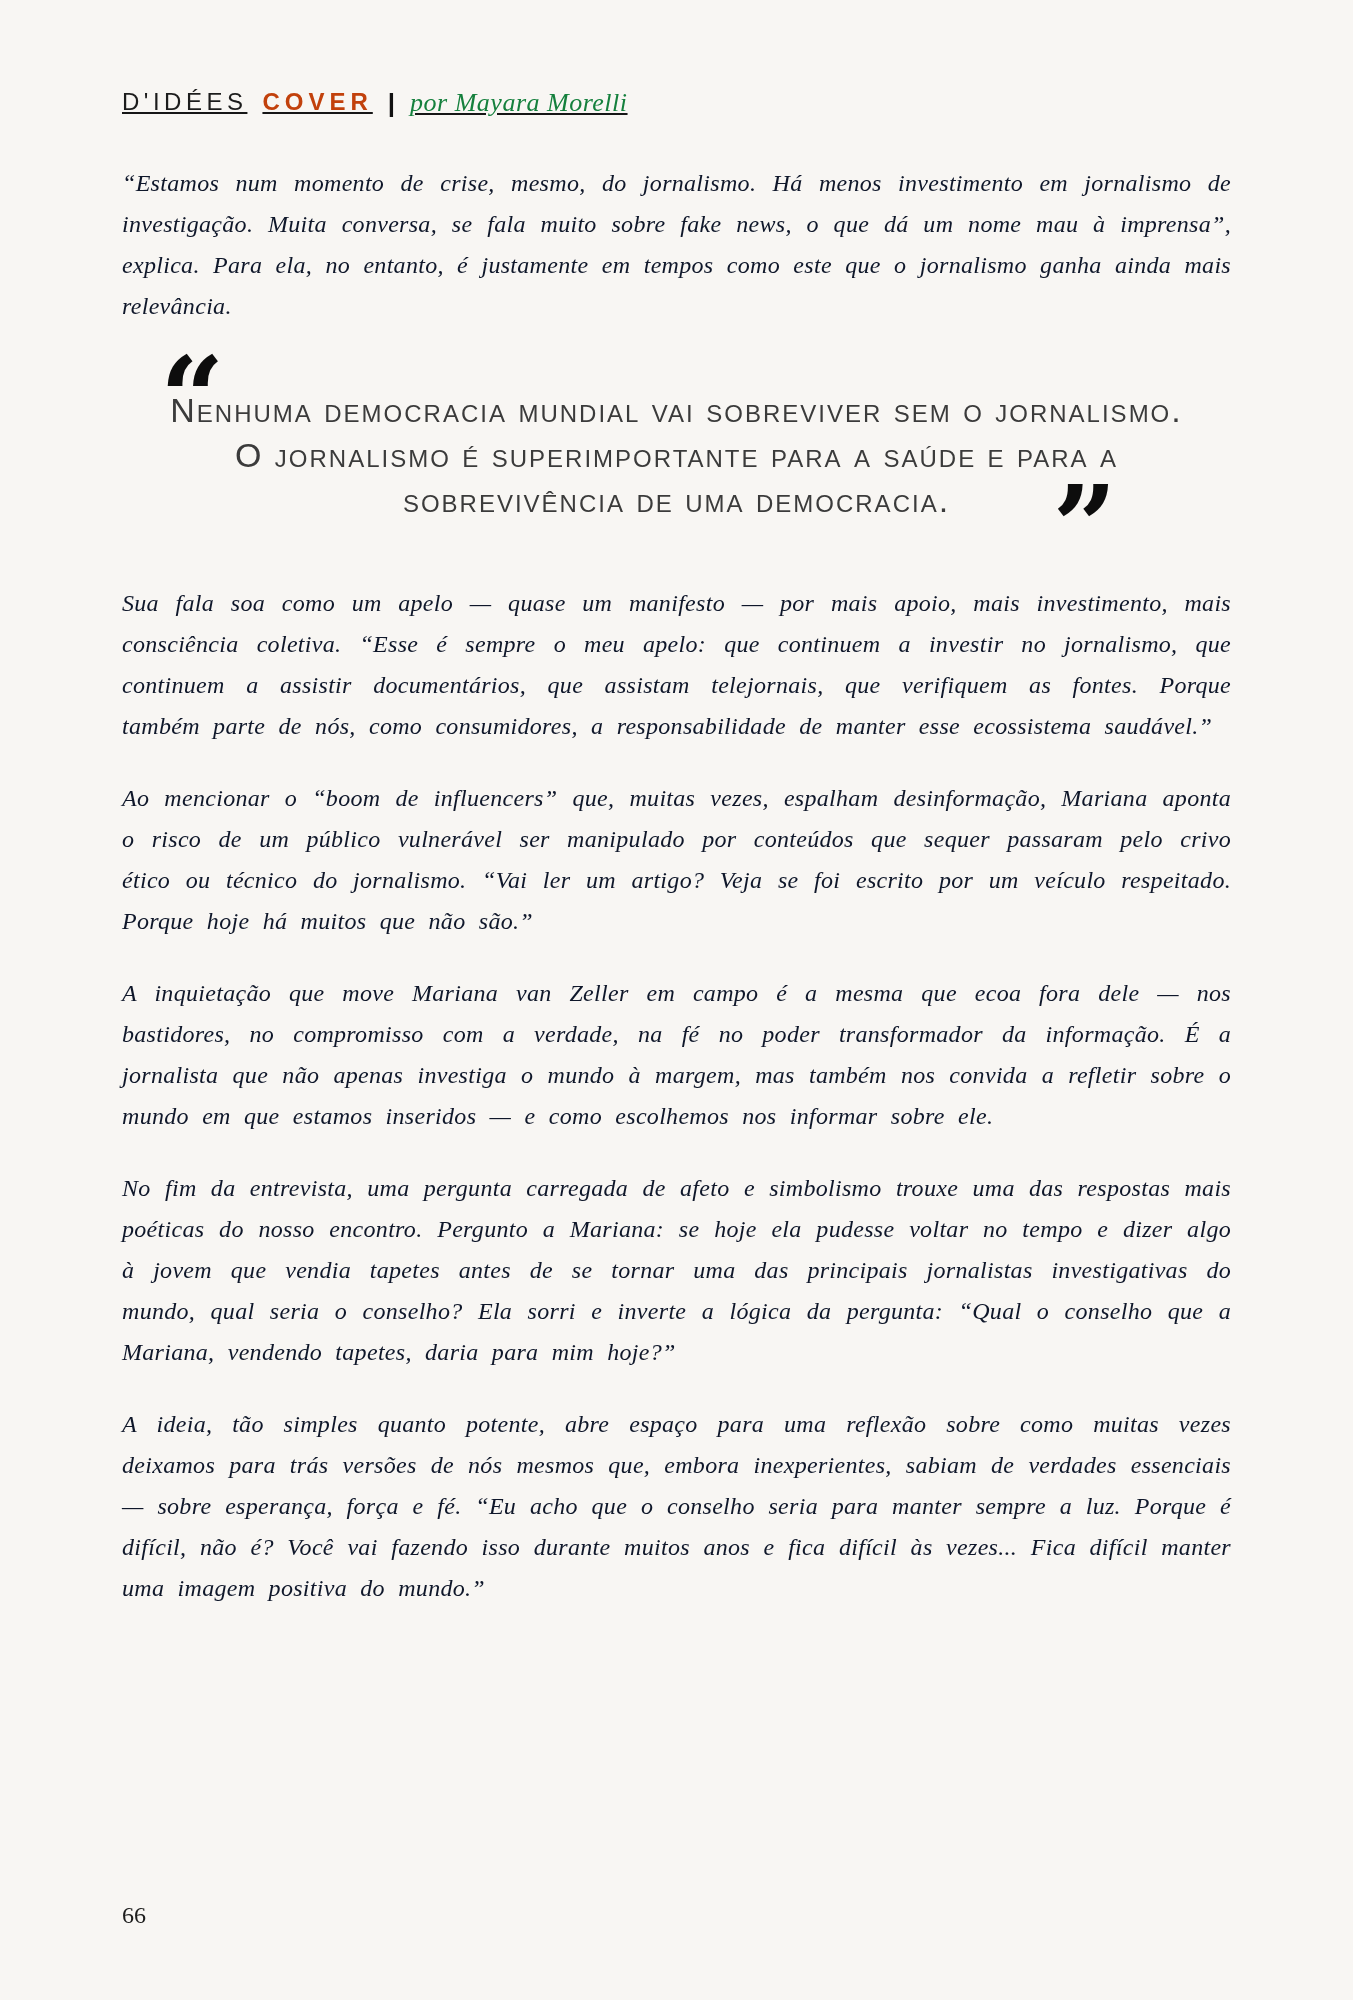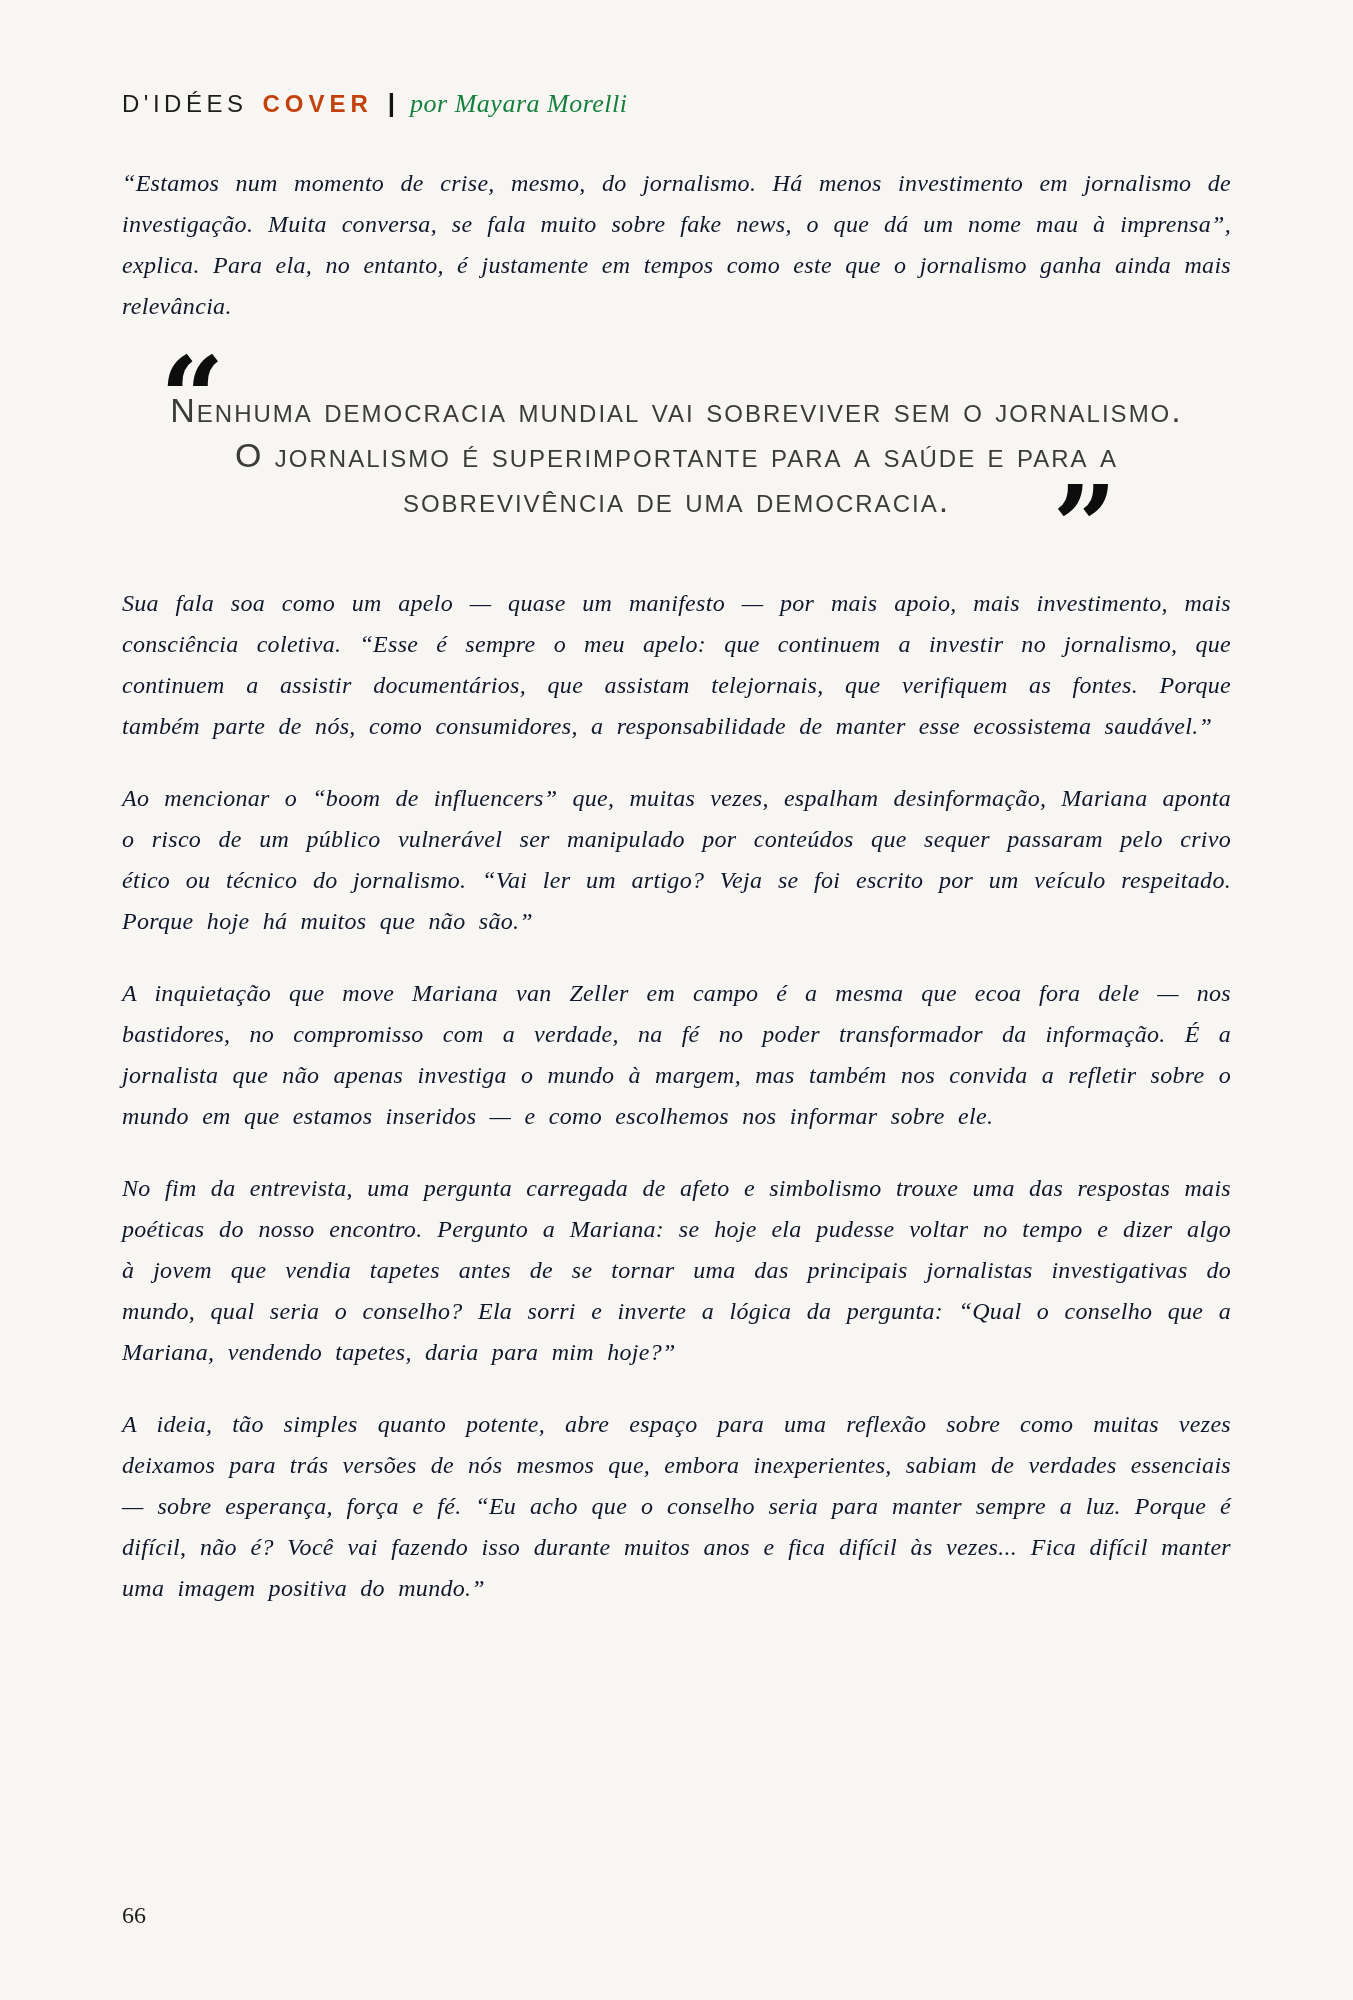--- a/index.html
+++ b/index.html
@@ -8,24 +8,25 @@
     width:1353px;height:2000px;
     background:#f8f6f3;
     box-sizing:border-box;
     padding:88px 122px 0 122px;
     overflow:hidden;
     font-family:"Liberation Serif",serif;
     color:#161616;
   }
   
   .hdr{
-    display:flex;align-items:center;gap:15px;
+    display:flex;align-items:flex-start;gap:15px;
     margin:0 0 44px 0;
     font-family:"Liberation Sans",sans-serif;
     white-space:nowrap;
+    text-decoration:underline;
   }
   .brand{font-size:24px;letter-spacing:4.5px;color:#1c1c1c;font-weight:400;}
   .section{font-size:24px;font-weight:700;letter-spacing:5px;color:#c2410c;}
   .sep{font-size:26px;font-weight:700;color:#111;}
   .byline{font-family:"Liberation Serif",serif;font-style:italic;font-size:26px;color:#15803d;letter-spacing:.5px;}
   
   .par{
     font-style:italic;
     font-size:24px;
     line-height:41px;

